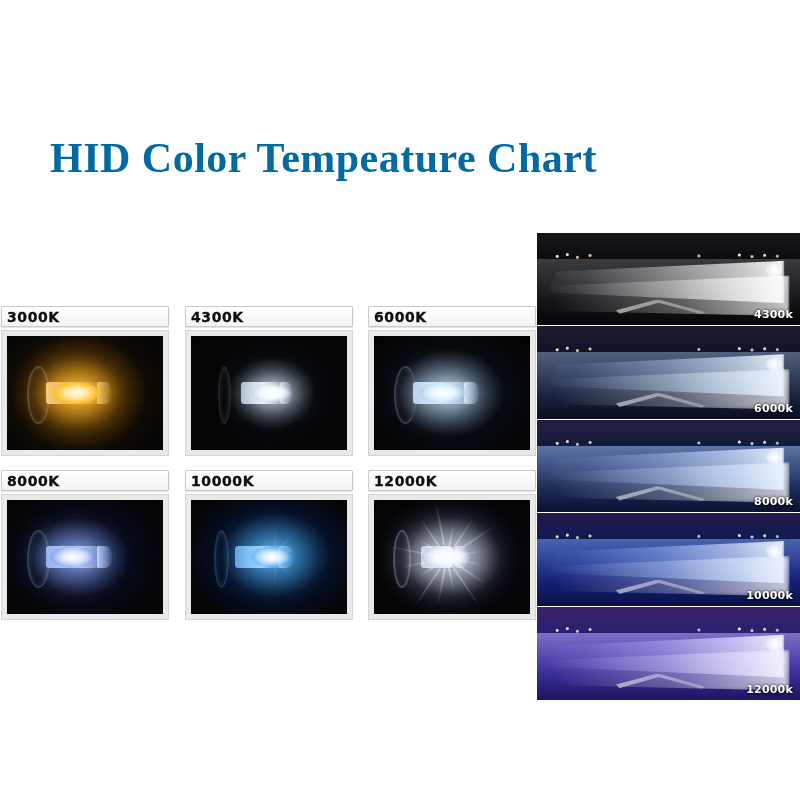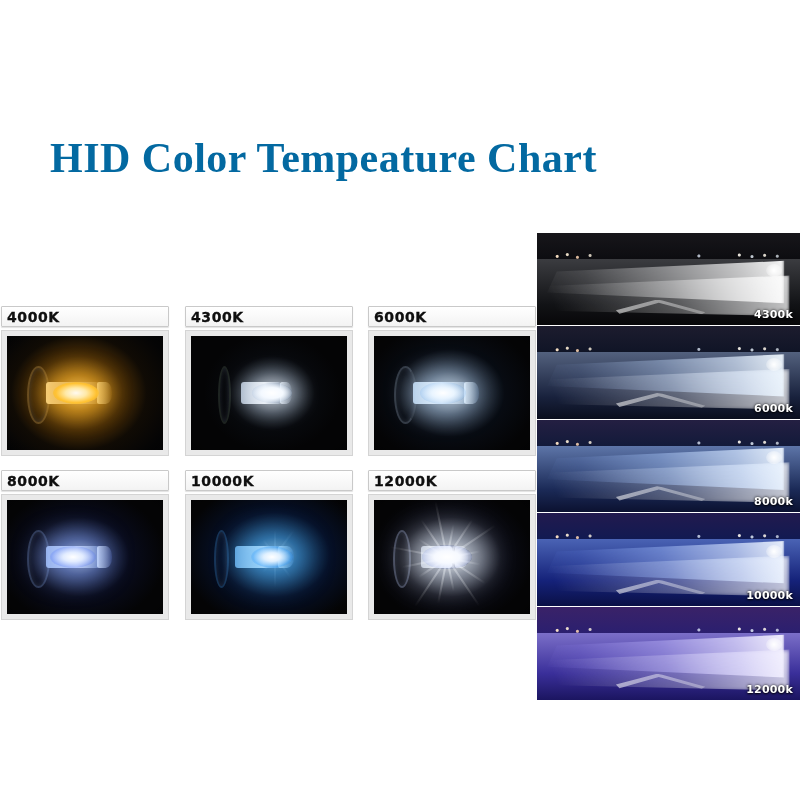--- a/index.html
+++ b/index.html
@@ -259,21 +259,21 @@
 </style>
 </head>
 <body>
 
 <div class="title">HID Color Tempeature Chart</div>
 
 <div class="bulb-grid">
 
   <div class="bulb-cell r0 c0">
     <div class="bulb-label">
-      <span>4000K</span>
+      <span>3000K</span>
     </div>
     <div class="bulb-photo">
       <div class="bulb-inner k3000">
         <div class="halo"></div>
         <div class="cup"></div>
         <div class="tube"></div>
         <div class="tip"></div>
         <div class="core"></div>
       </div>
     </div>

